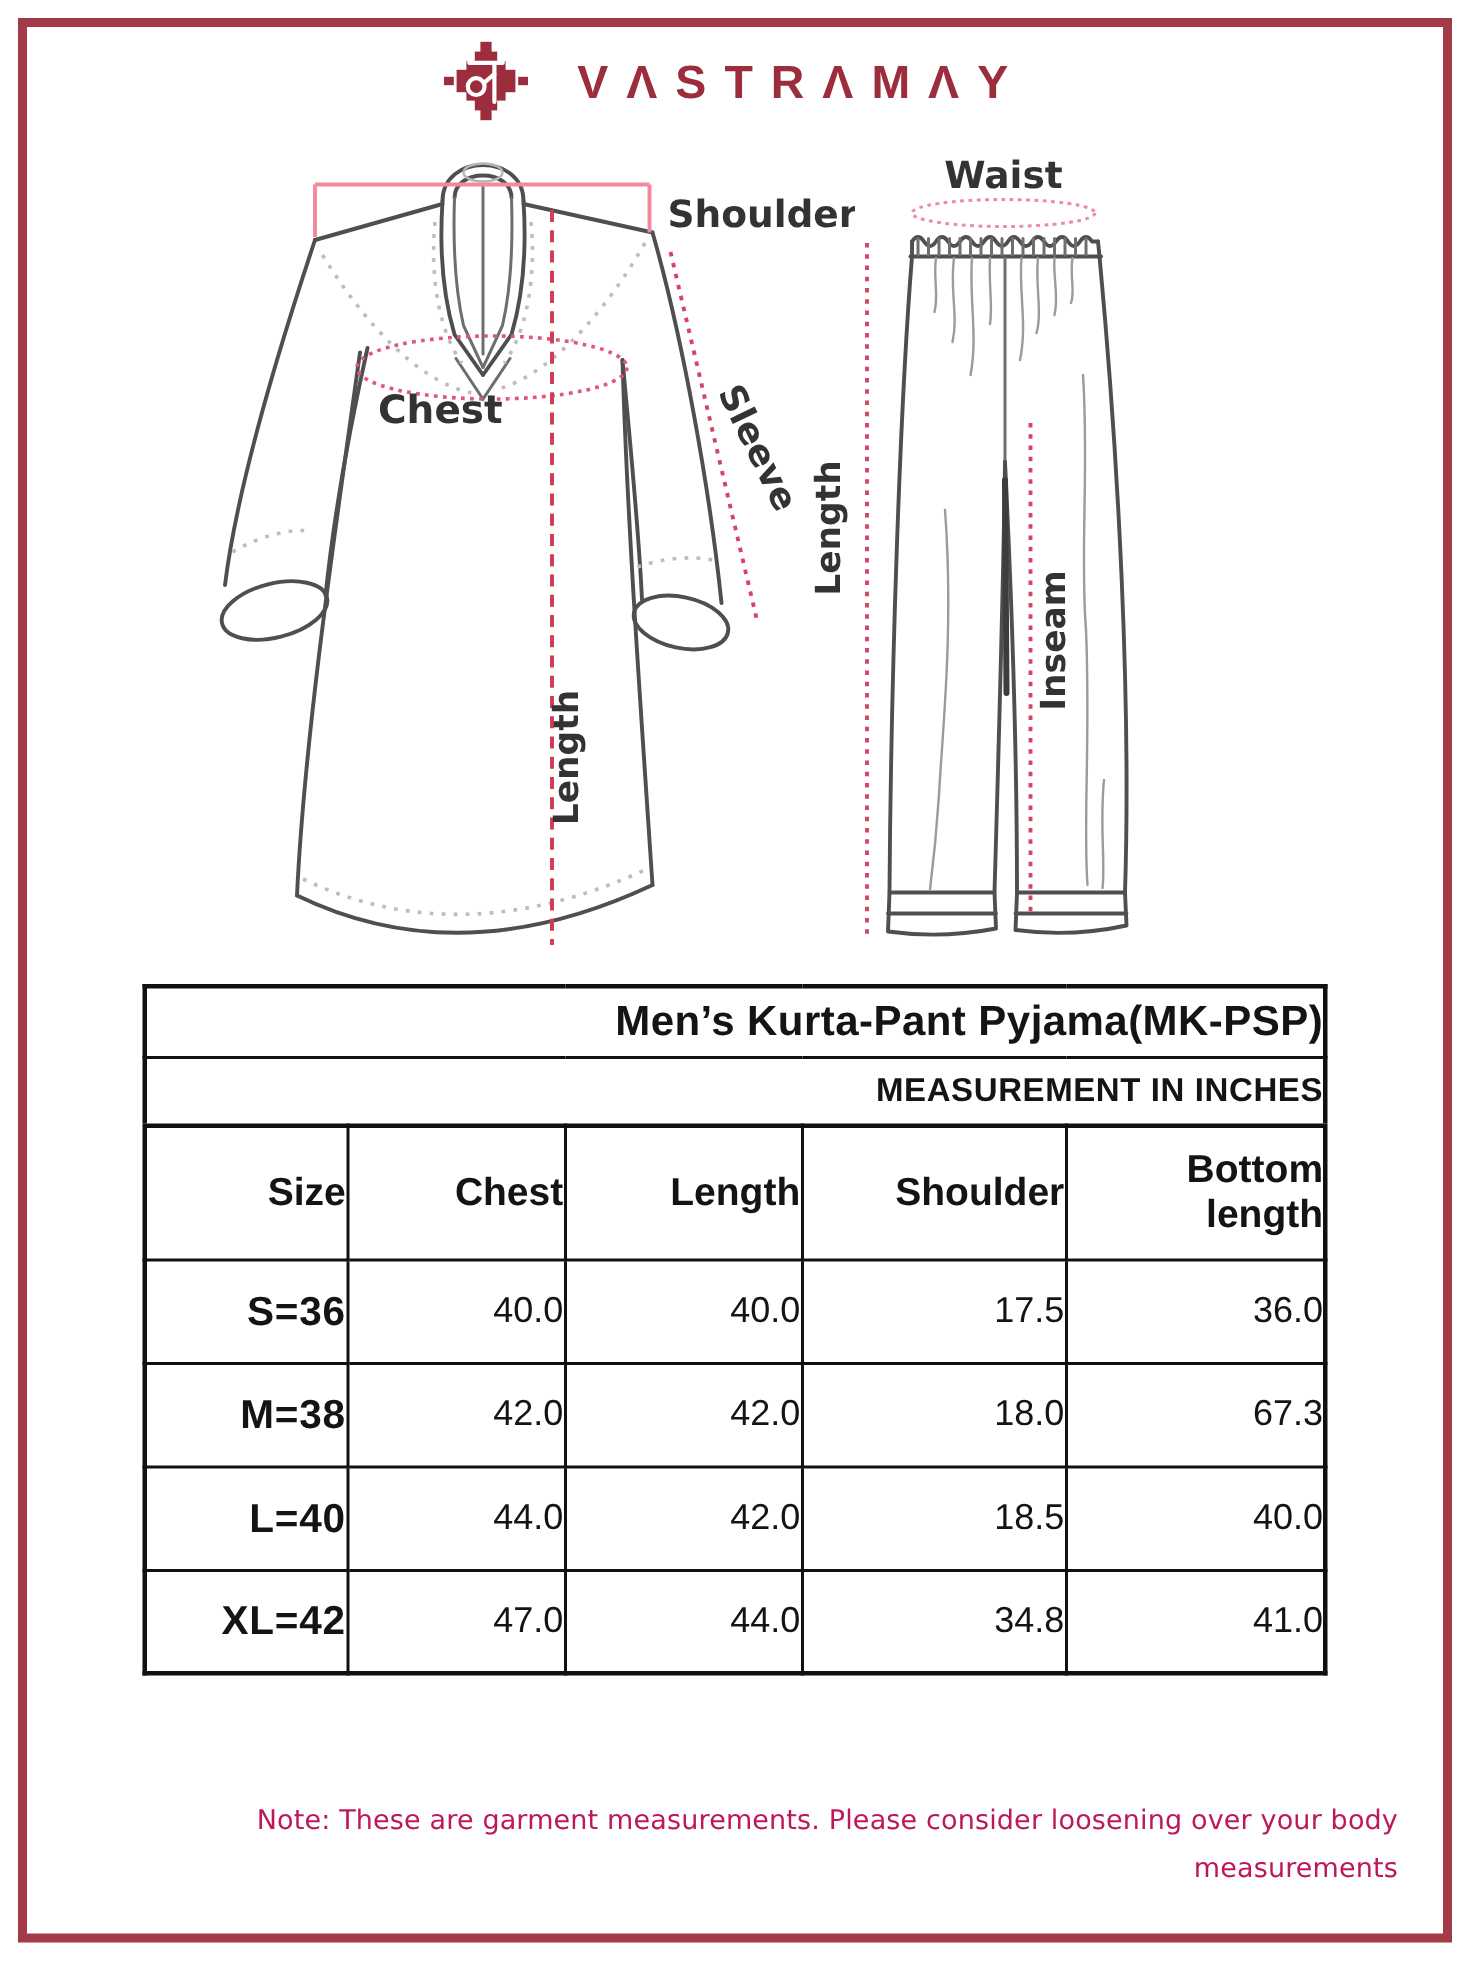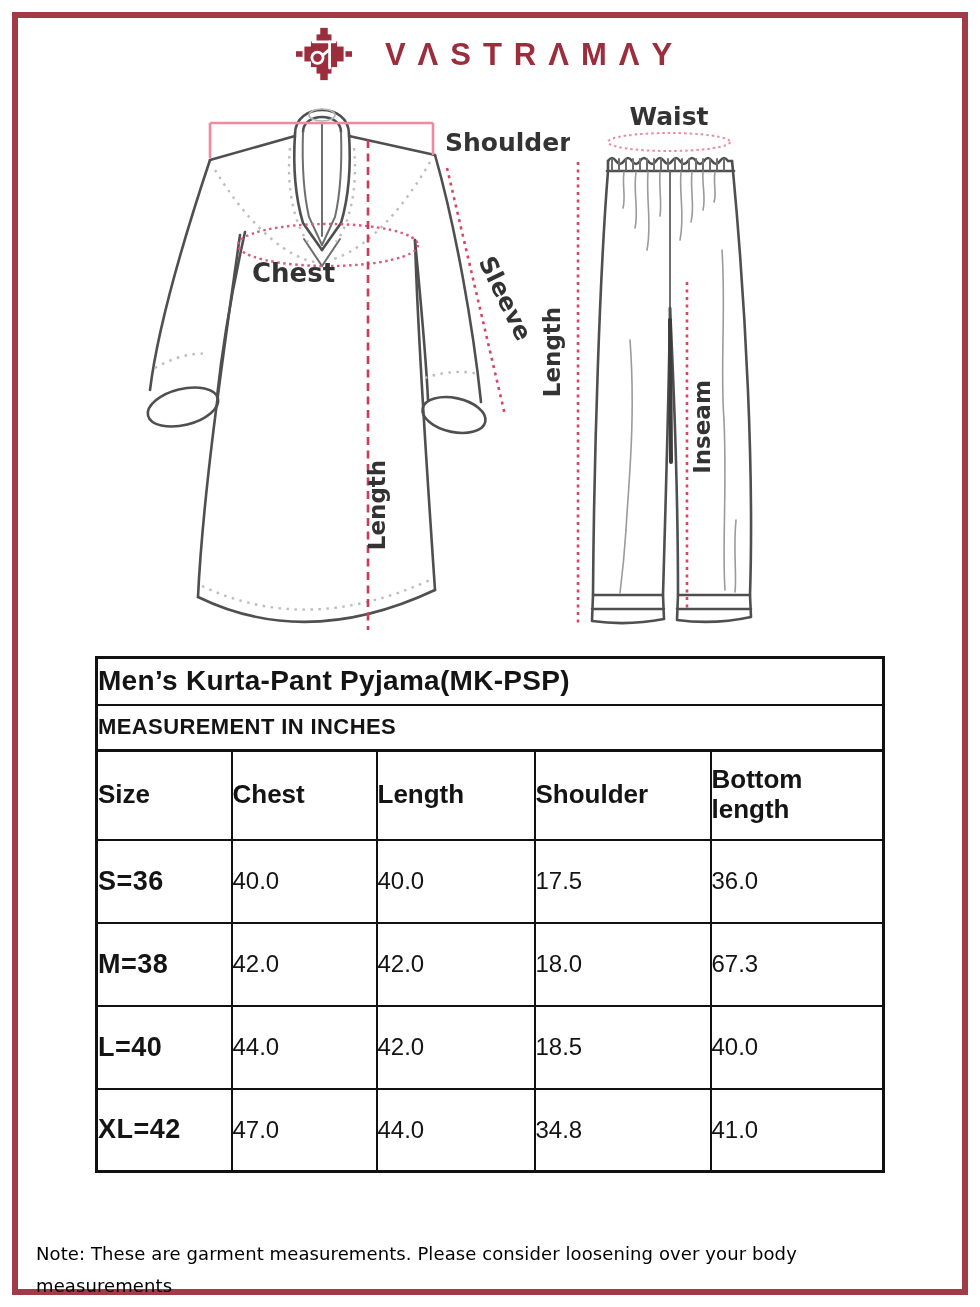--- a/index.html
+++ b/index.html
@@ -34,35 +34,35 @@
   .wrinkle   { stroke:#9b9b9b; stroke-width:1.6; fill:none; stroke-linecap:round; }
   .stitch    { stroke:#bdbdbd; stroke-width:2.4; fill:none; stroke-dasharray:2.5,5.5; }
   .m-solid   { stroke:#f2899c; stroke-width:2.6; fill:none; }
   .m-dash    { stroke:#cf3b57; stroke-width:2.6; fill:none; stroke-dasharray:8,5.5; }
   .m-dot     { stroke:#d64565; stroke-width:2.6; fill:none; stroke-dasharray:3,4.5; }
   .m-ellipse { stroke:#e05878; stroke-width:2.4; fill:none; stroke-dasharray:2.5,3.5; }
   .m-ellipse-light { stroke:#eb8ba0; stroke-width:2; fill:none; stroke-dasharray:2.5,3; }
   
   .size-table {
     position:absolute; left:95px; top:656px; width:787px;
-    border-collapse:collapse; table-layout:fixed; text-align:left;
+    border-collapse:collapse; table-layout:fixed; text-align:right;
     color:#141414;
   }
   .size-table td { border:2px solid #111111; vertical-align:middle; }
   .size-table tr.r-title td { height:47px; font-size:28px; font-weight:600; letter-spacing:.3px; }
   .size-table tr.r-sub td   { height:46px; font-size:22px; font-weight:600; letter-spacing:.4px; border-bottom-width:3px; }
   .size-table tr.r-head td  { height:89px; font-size:26px; font-weight:600; line-height:1.15; }
-  .size-table tr.r-data td  { height:83px; font-size:24px; font-weight:400; }
+  .size-table tr.r-data td  { height:69px; font-size:24px; font-weight:400; }
   .size-table tr.r-data td.c-size { font-size:27px; font-weight:600; letter-spacing:.5px; }
   .size-table { border:3px solid #111111; }
   
   .note-block {
     position:absolute; left:36px; top:1198px; width:896px;
-    font-family:"DejaVu Sans", sans-serif; font-size:18px; color:#000000;
-    line-height:1.75; letter-spacing:.1px;margin-top:40px;
+    font-family:"DejaVu Sans", sans-serif; font-size:18px; color:#be185d;
+    text-align:right; line-height:1.75; letter-spacing:.1px;
   }
 </style>
 </head>
 <body>
 
 <div class="page-frame"></div>
 
 <div class="brand-header">
   <svg class="brand-mark" viewBox="0 0 60 60" aria-hidden="true">
     <g fill="#9b2d3c">

